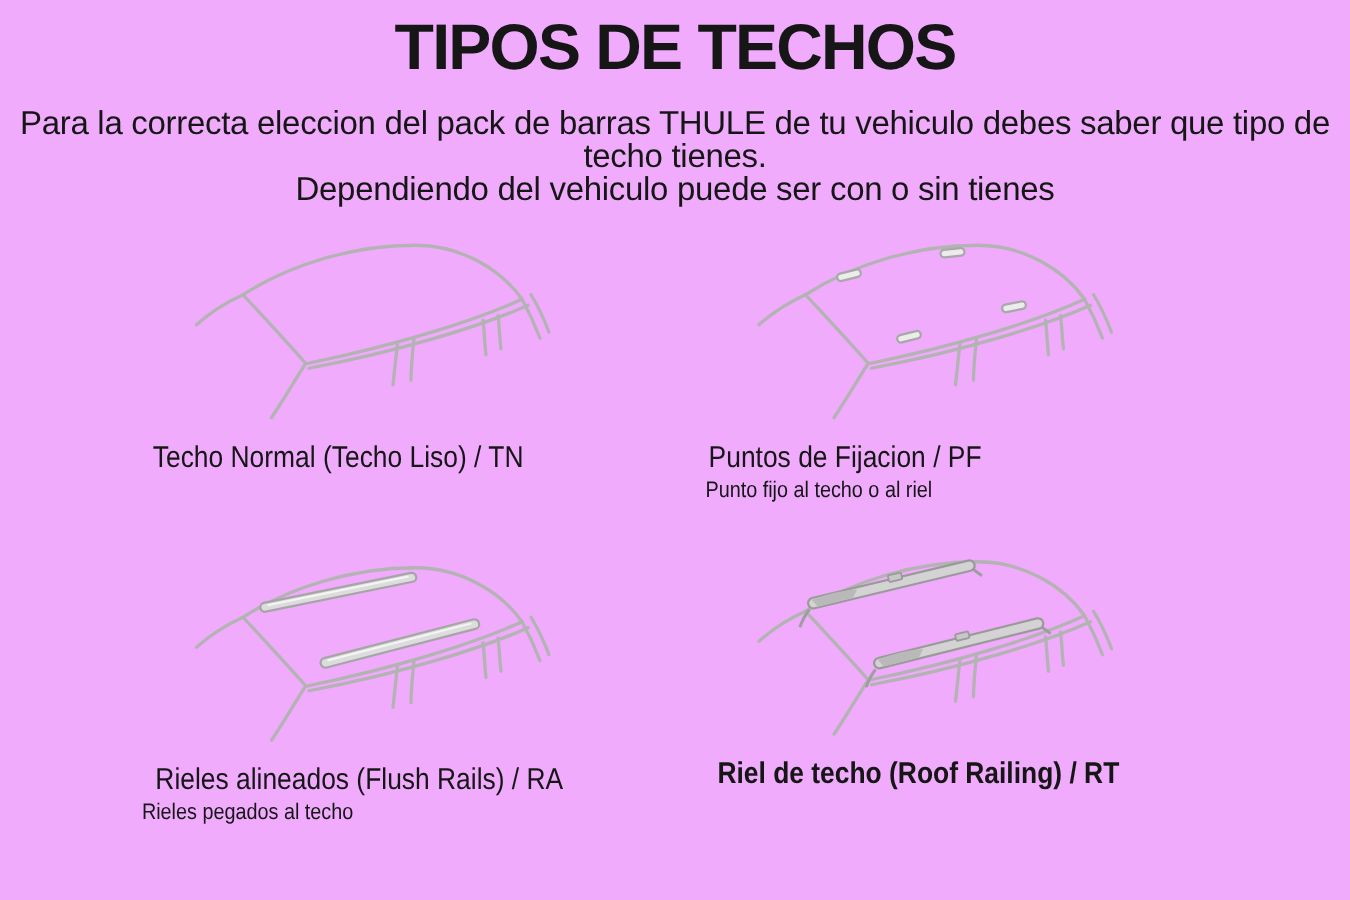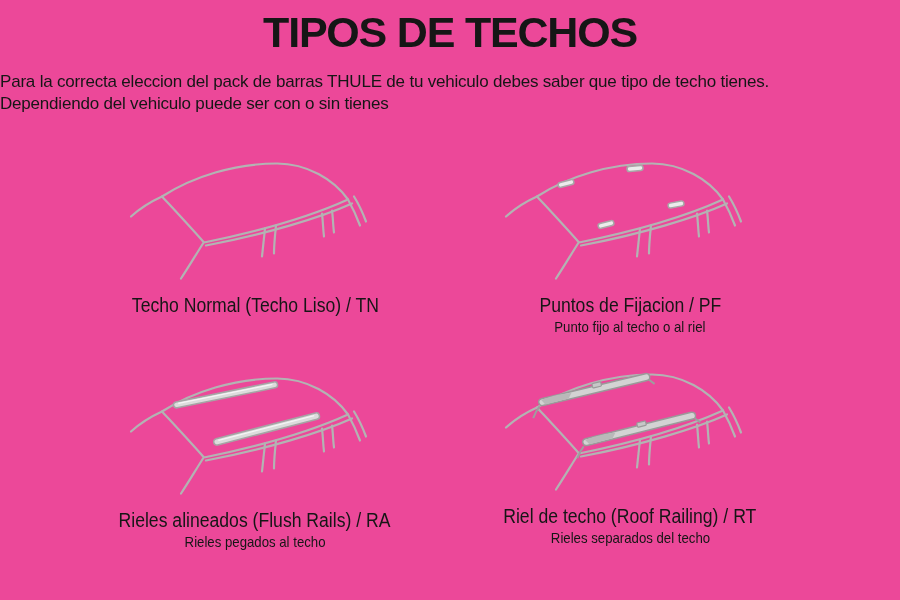--- a/index.html
+++ b/index.html
@@ -1,33 +1,33 @@
 <!DOCTYPE html>
 <html><head>
 <meta charset="utf-8">
 <style>
   html,body{margin:0;padding:0;}
   body{
     width:900px;height:600px;overflow:hidden;background:#ffffff;
     font-family:"Liberation Sans", sans-serif;color:#141414;
   }
-  .canvas{position:relative;width:900px;height:600px;background:#ec4899;}
+  .canvas{position:relative;width:900px;height:600px;background:#f0abfc;}
   .title{
     position:absolute;top:8px;left:0;width:100%;margin:0;
     text-align:center;font-size:43px;font-weight:700;letter-spacing:-1.2px;color:#161616;
   }
   .intro{
     position:absolute;top:71px;left:0;width:100%;
-    font-size:17px;line-height:22px;letter-spacing:-0.2px;color:#161616;
+    text-align:center;font-size:22px;line-height:22px;letter-spacing:-0.2px;color:#161616;
   }
-  .cell{position:absolute;width:340px;text-align:center;}
+  .cell{position:absolute;width:340px;text-align:left;}
   .cell-tn{left:85px;top:153px;}
   .cell-pf{left:460px;top:153px;}
   .cell-ra{left:85px;top:368px;}
-  .cell-rt{left:460px;top:364px;}
+  .cell-rt{left:460px;top:364px;font-weight:bold;}
   .illu{display:block;margin:0 auto;}
   .caption{font-size:20px;line-height:25px;margin-top:2px;color:#161616;white-space:nowrap;}
   .subcaption{font-size:15px;line-height:18px;margin-top:0;color:#161616;white-space:nowrap;}
   .squeeze{display:inline-block;transform:scaleX(0.88);transform-origin:50% 50%;}
 </style>
 </head>
 <body>
 
 <div class="canvas">
 
@@ -120,18 +120,15 @@
           <path d="M114 6 L119 12" stroke="#9e9e9e" stroke-width="2" fill="none"></path>
           <rect x="0" y="0" width="116" height="7" rx="3.5" fill="#d3d3d3" stroke="#9a9a9a" stroke-width="1.5"></rect>
           <path d="M3 1.2 C14 -0.5 26 0 34 1.5 L30 6.2 L6 6.5 Z" fill="#b9b9b9"></path>
           <rect x="57" y="-2.8" width="9" height="4.5" rx="1" fill="#c7c7c7" stroke="#9a9a9a" stroke-width="1.2"></rect>
         </g>
       </g>
     </svg>
     <div class="caption">
       <span class="squeeze">Riel de techo (Roof Railing) / RT</span>
     </div>
-    <div class="subcaption">
-      <span class="squeeze">Rieles separados del techo</span>
-    </div>
   </section>
 
 </div>
 
 </body></html>

